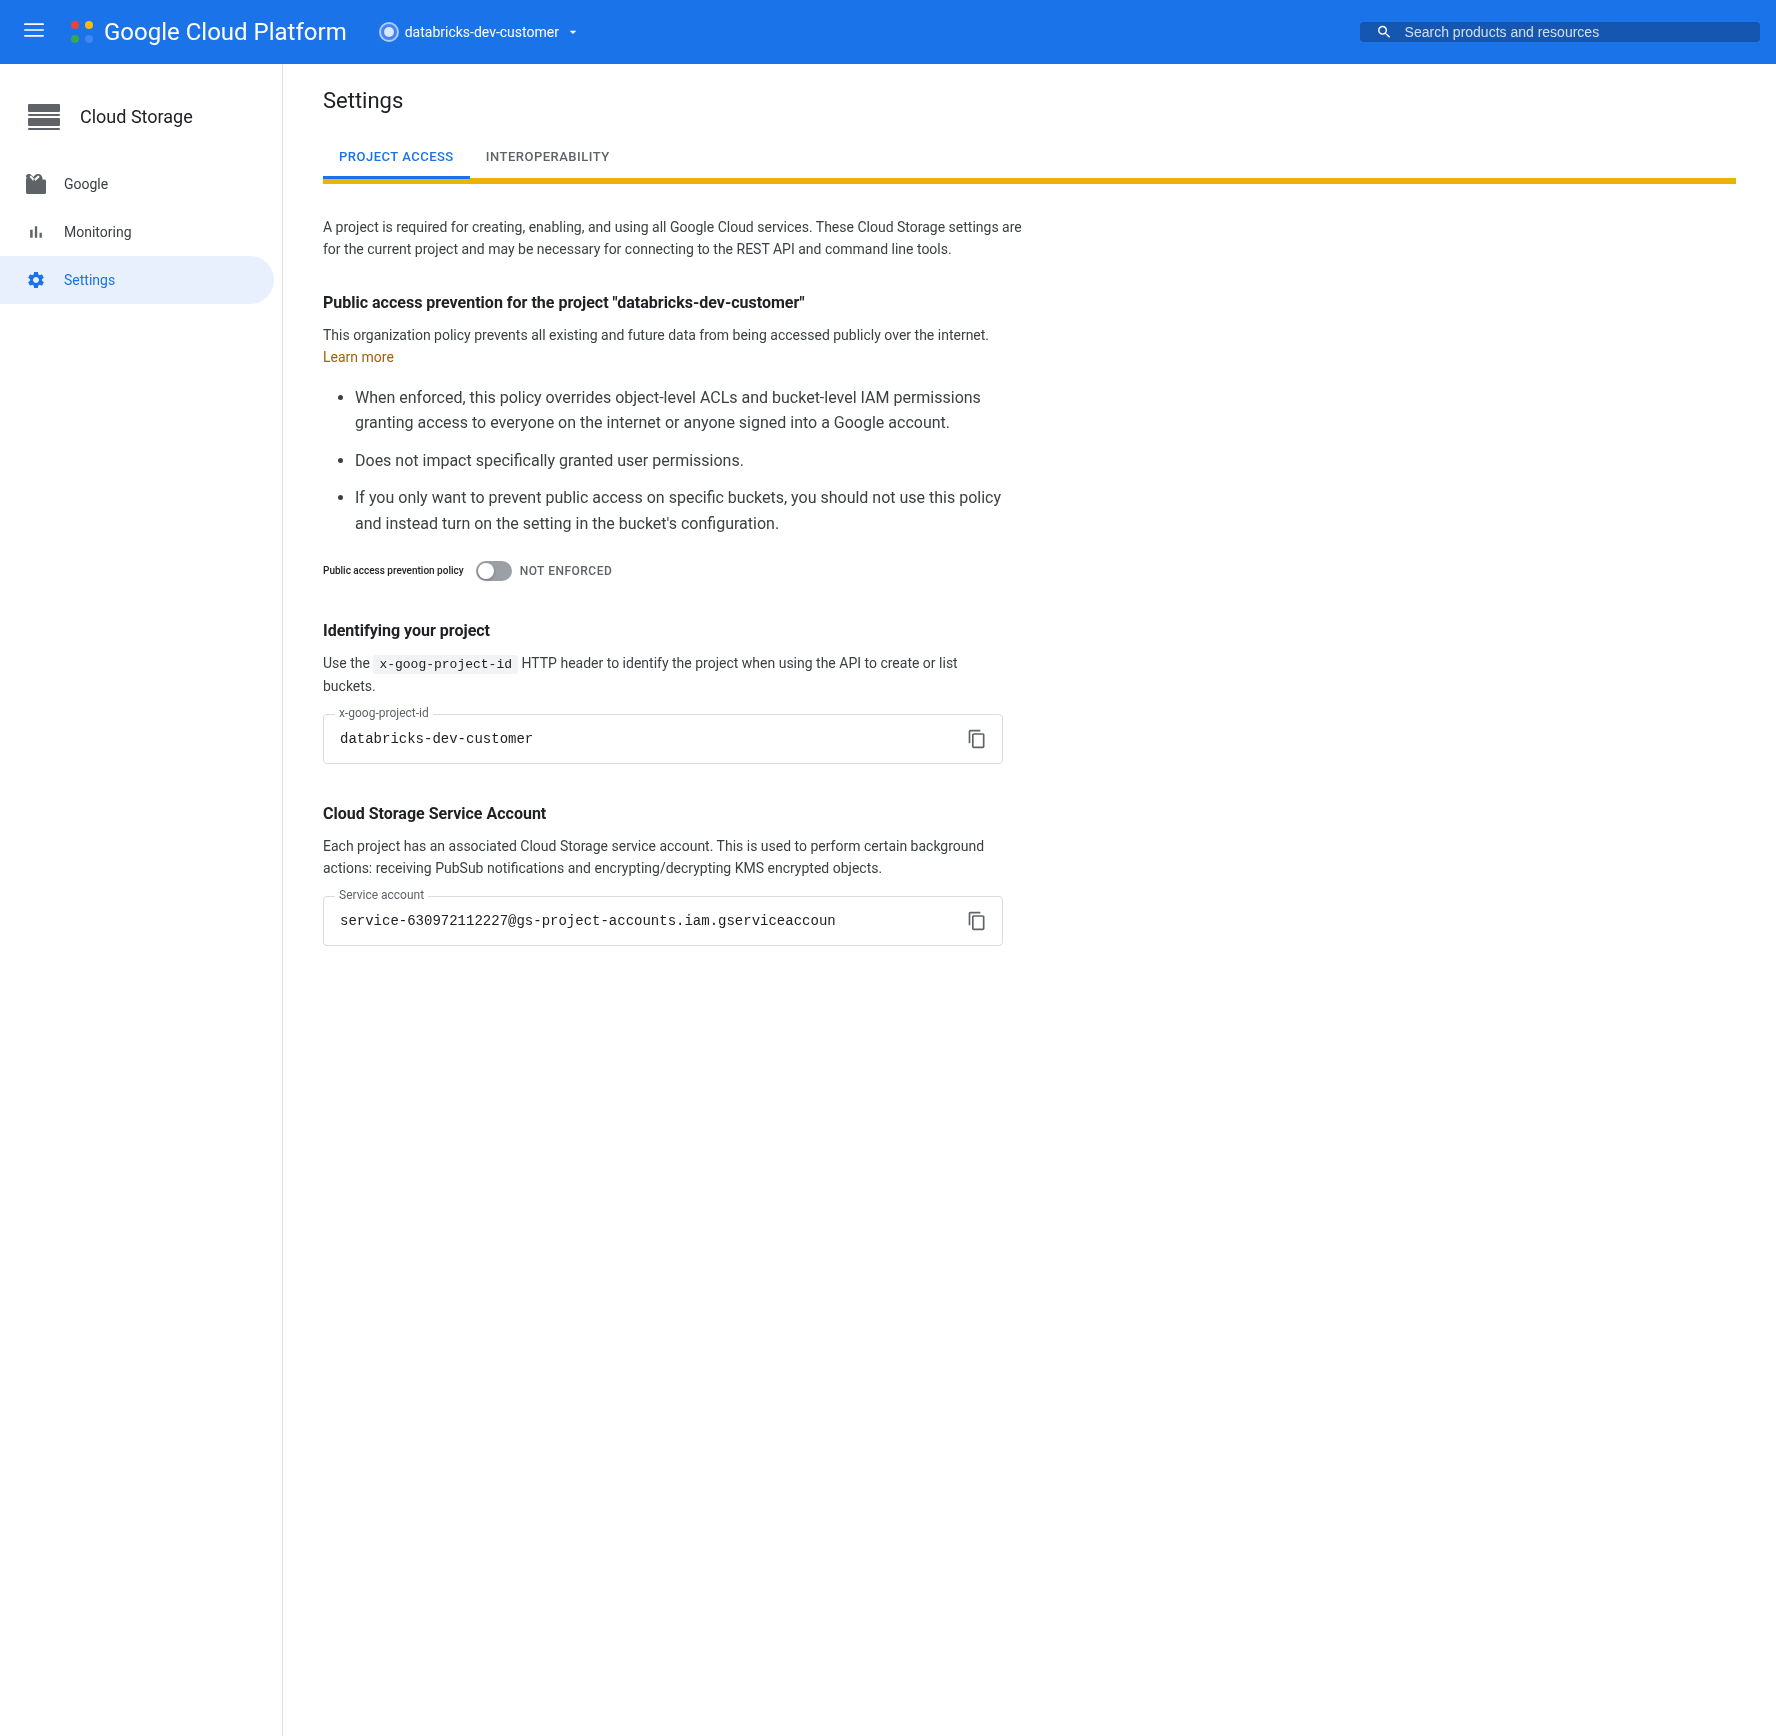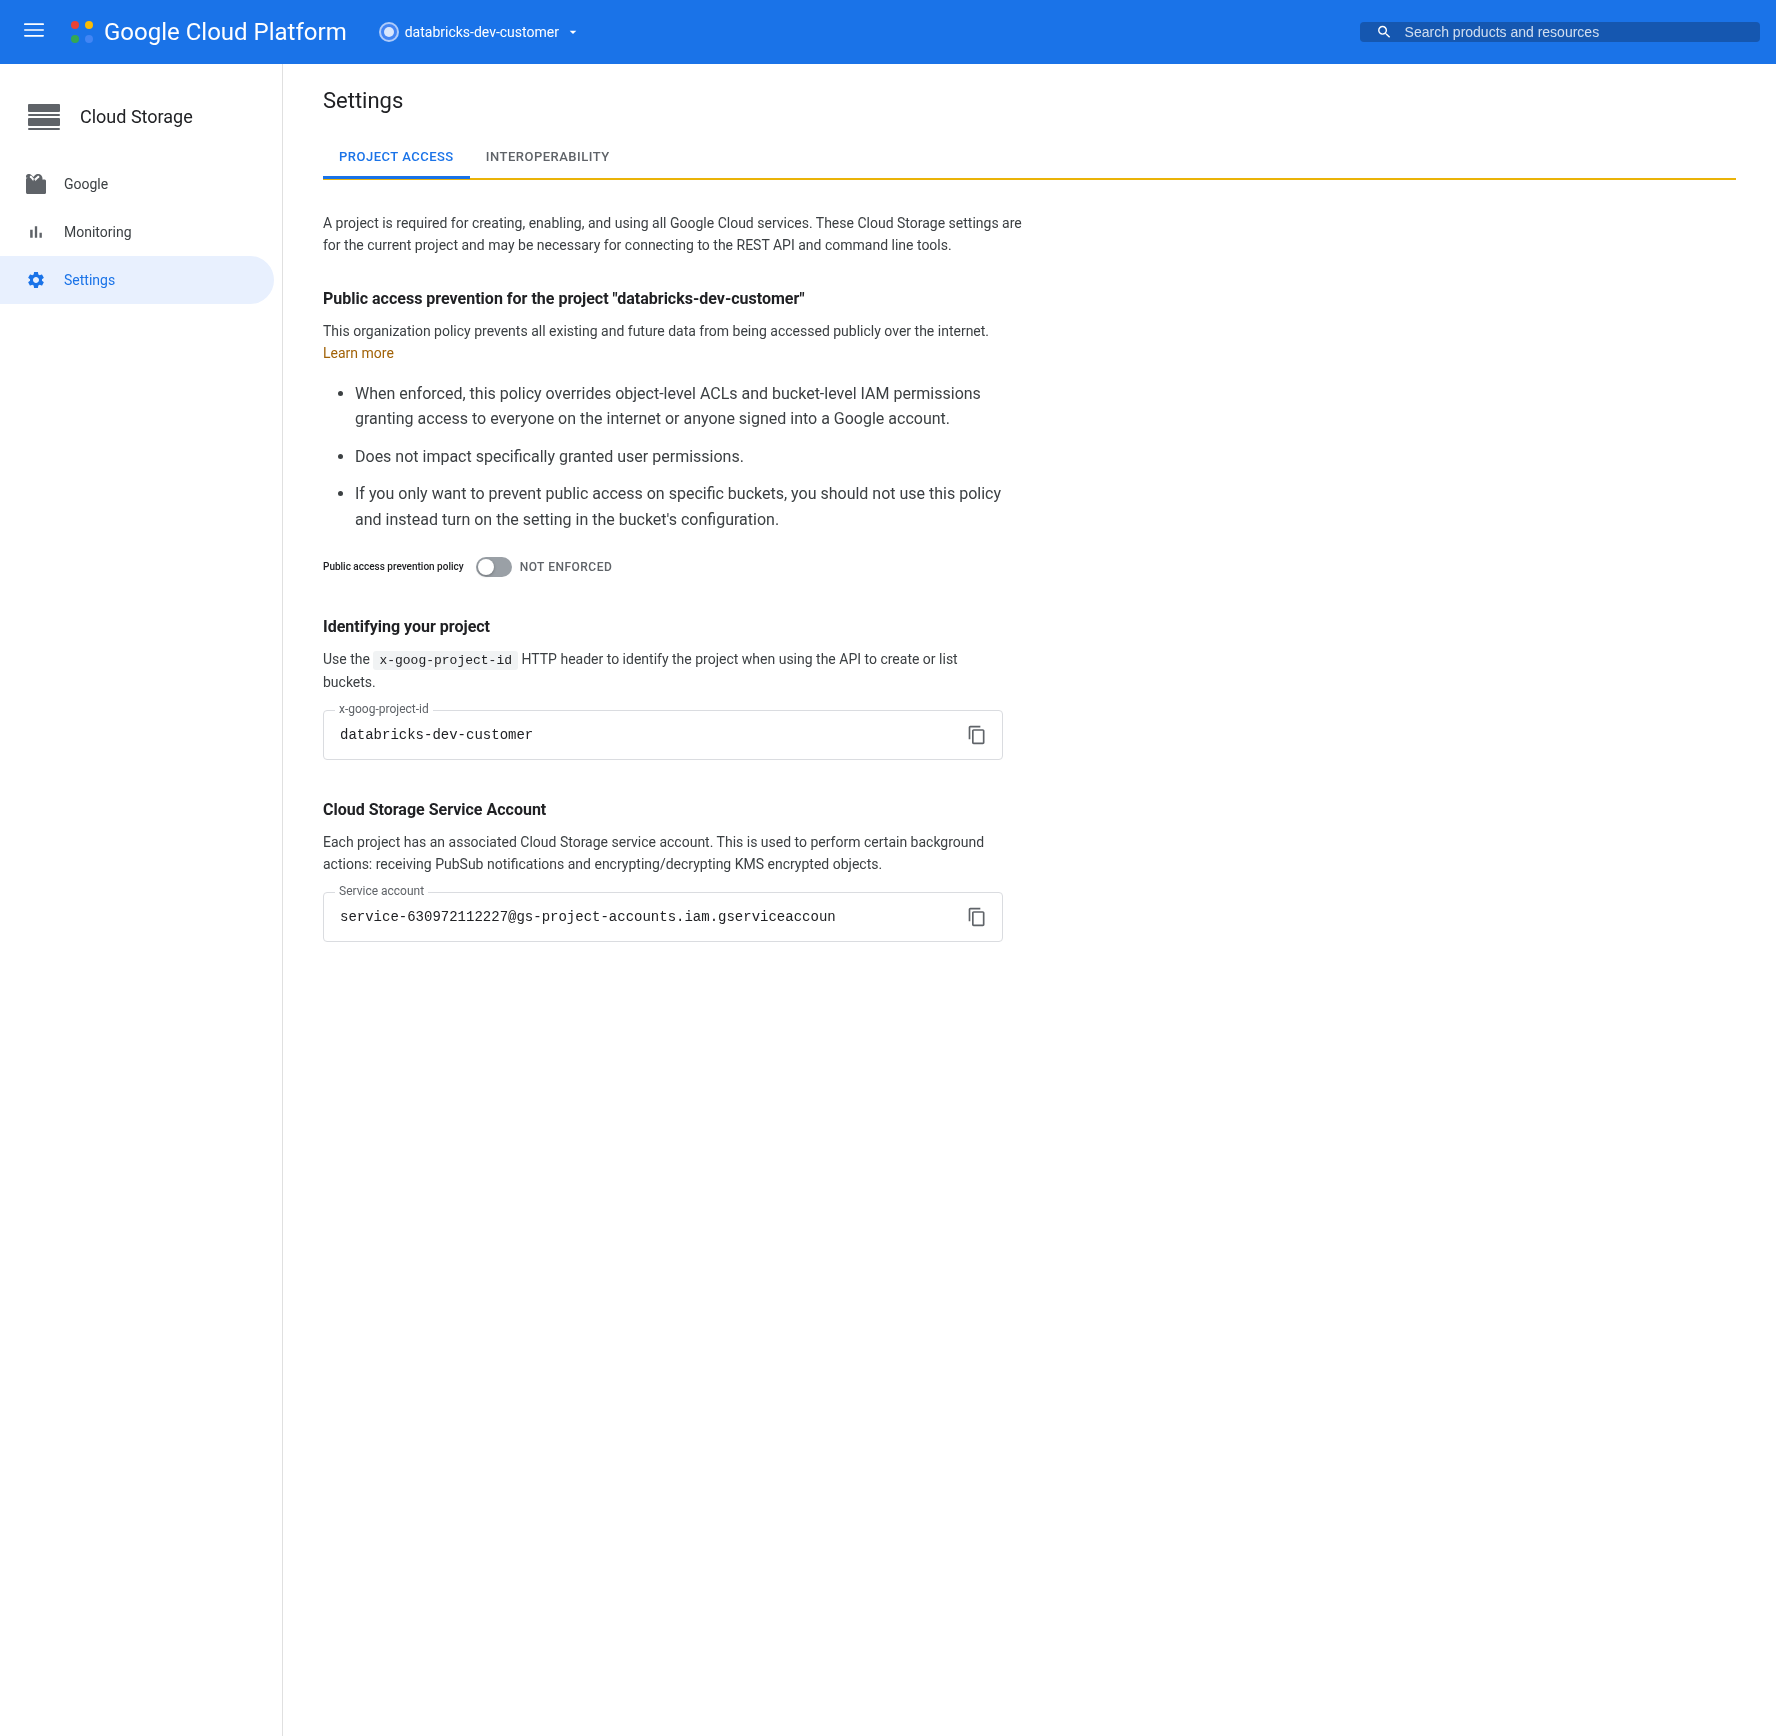--- a/index.html
+++ b/index.html
@@ -149,21 +149,21 @@
     .page-title {
       font-size: 22px;
       font-weight: 400;
       color: #202124;
       margin-bottom: 24px;
     }
 
     
     .tabs {
       display: flex;
-      border-bottom: 2px solid #eab308;
+      border-bottom: 6px solid #eab308;
       margin-bottom: 32px;
     }
     .tab {
       padding: 12px 16px;
       font-size: 13px;
       font-weight: 500;
       color: #5f6368;
       cursor: pointer;
       letter-spacing: 0.5px;
       text-transform: uppercase;

